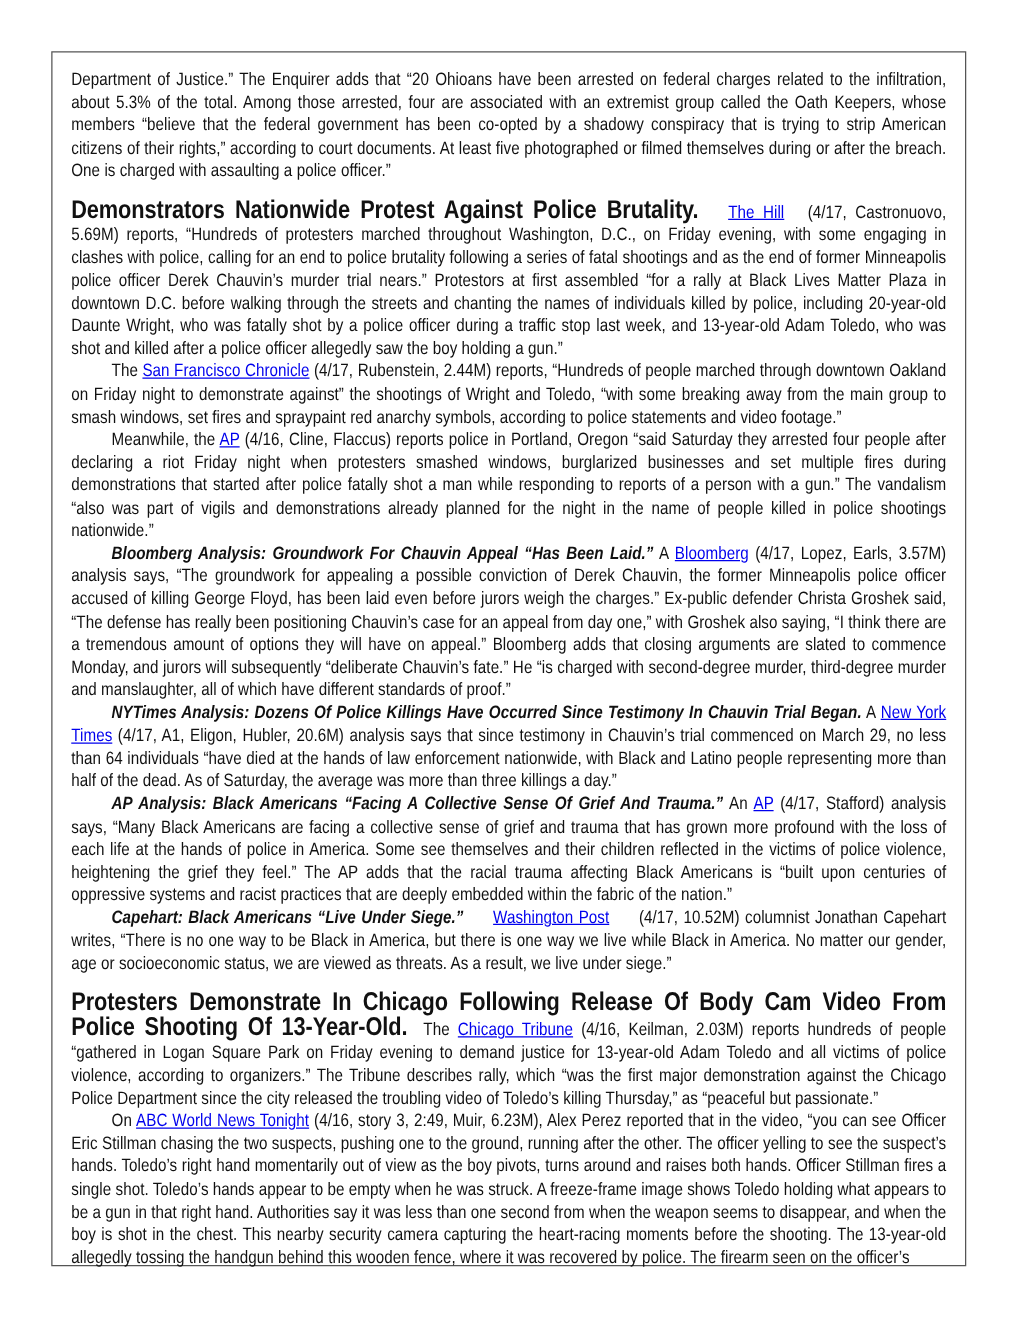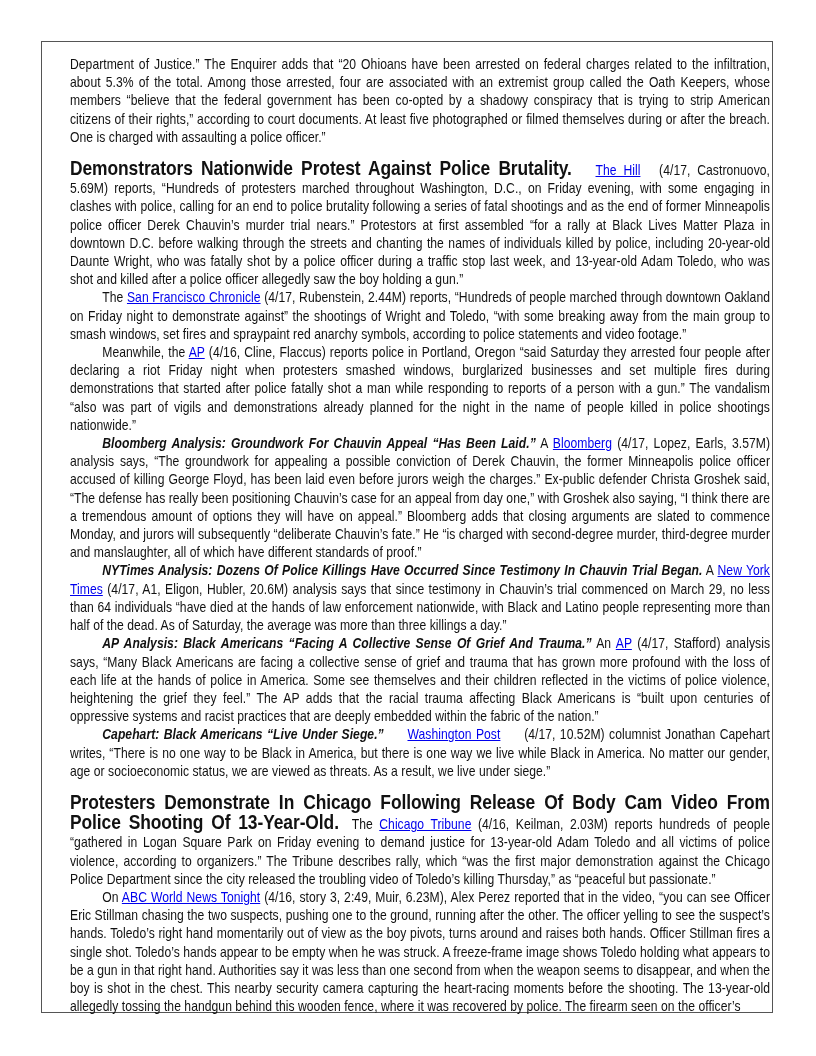--- a/index.html
+++ b/index.html
@@ -19,21 +19,21 @@
       position: absolute;
       left: 41px;
       top: 41px;
       width: 732px;
       height: 972px;
       border: 1px solid #555555;
       box-sizing: border-box;
     }
     .content {
       position: absolute;
-      left: 70px;
+      left: 57px;
       top: 55px;
       width: 700px;
     }
     .narrow {
       
       width: 824px;
       transform: scaleX(0.8495);
       transform-origin: 0 0;
     }
     p {

